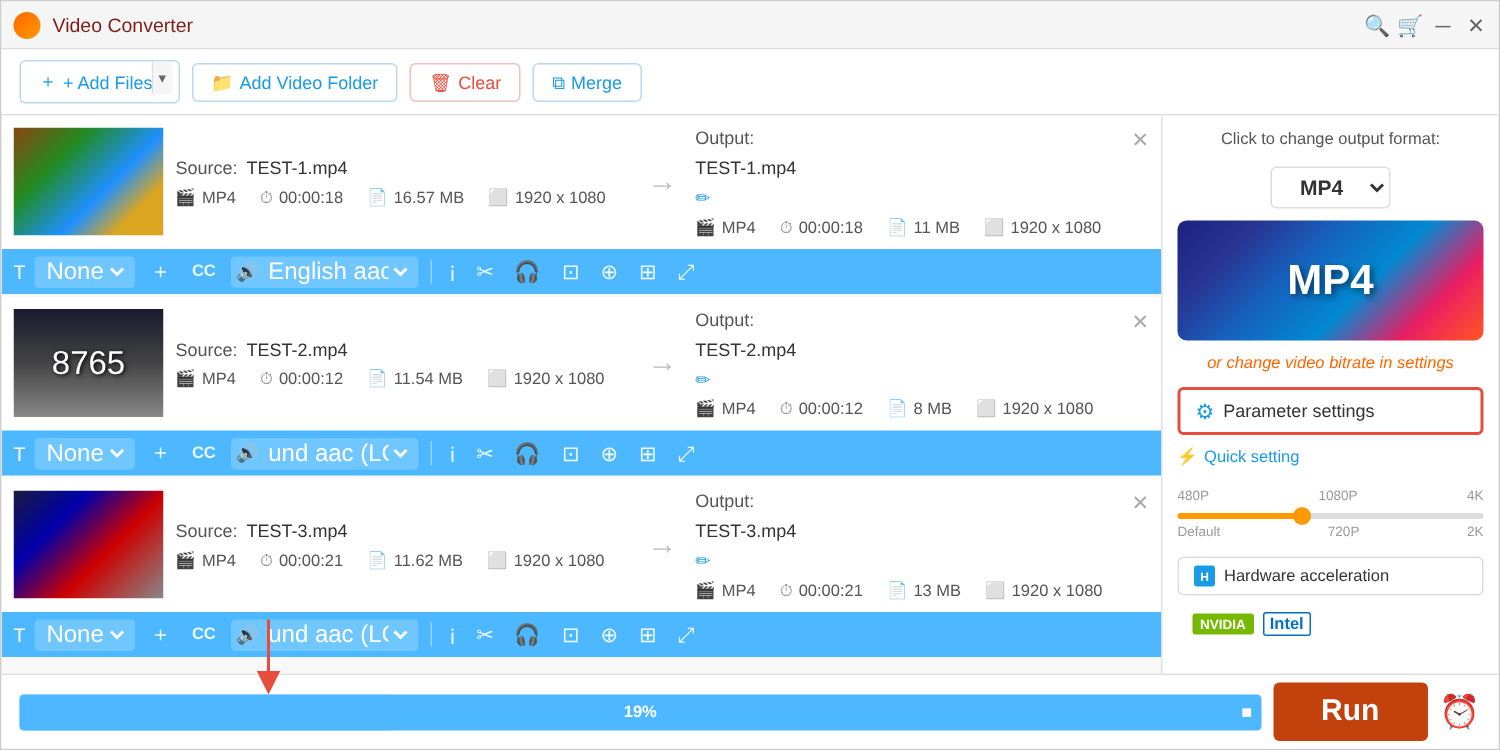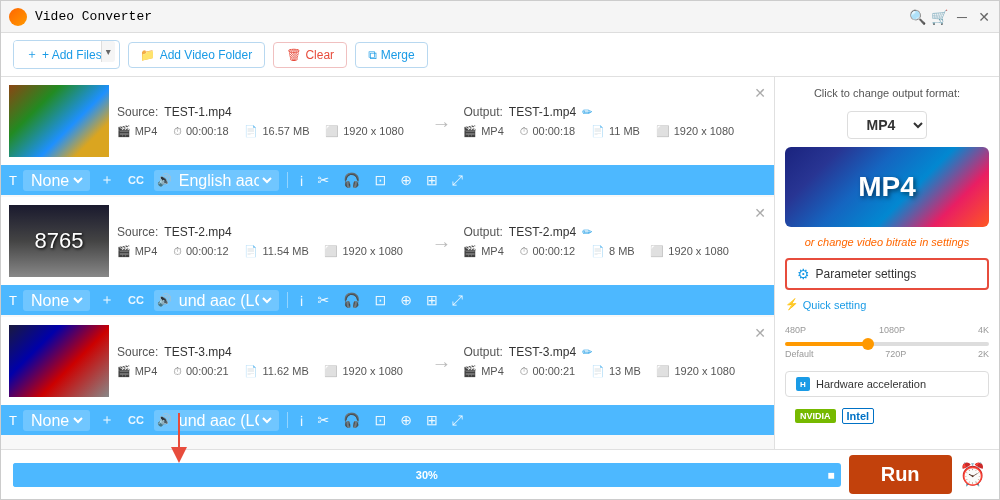--- a/index.html
+++ b/index.html
@@ -2,21 +2,21 @@
 <html><head>
   <meta charset="utf-8">
   <style>
     * { box-sizing: border-box; margin: 0; padding: 0; }
     body { font-family: 'Segoe UI', Arial, sans-serif; background: #f0f0f0; width: 1000px; height: 500px; overflow: hidden; font-size: 12px; }
 
     .window { width: 1000px; height: 500px; background: #fff; border: 1px solid #ccc; display: flex; flex-direction: column; }
 
     .titlebar { background: #f5f5f5; height: 32px; display: flex; align-items: center; padding: 0 8px; border-bottom: 1px solid #ddd; flex-shrink: 0; }
     .titlebar-icon { width: 18px; height: 18px; background: linear-gradient(135deg, #ff6600, #ff9900); border-radius: 50%; margin-right: 8px; flex-shrink: 0; }
-    .titlebar-title { font-size: 13px; color: #000000; flex: 1; font-family: Liberation Mono, monospace; }
+    .titlebar-title { font-size: 13px; color: #7f1d1d; flex: 1; }
     .titlebar-controls { display: flex; gap: 8px; align-items: center; }
     .titlebar-btn { width: 14px; height: 14px; cursor: pointer; color: #666; font-size: 14px; display: flex; align-items: center; justify-content: center; }
 
     .toolbar { background: #fff; height: 44px; display: flex; align-items: center; padding: 0 12px; gap: 8px; border-bottom: 1px solid #e0e0e0; flex-shrink: 0; }
     .toolbar-btn { display: flex; align-items: center; gap: 4px; padding: 5px 12px; border: 1px solid #ddd; border-radius: 4px; cursor: pointer; font-size: 12px; color: #333; background: #fff; }
     .toolbar-btn.primary { color: #1a9be6; border-color: #b8d8f0; }
     .toolbar-btn.danger { color: #e74c3c; border-color: #f0c0c0; }
     .toolbar-btn.merge { color: #1a9be6; border-color: #b8d8f0; }
     .dropdown-arrow { font-size: 10px; color: #666; background: #f5f5f5; padding: 5px 4px; margin-left: -13px; margin-right: 4px; border-left: 1px solid #ddd; cursor: pointer; height: 100%; display: flex; align-items: center; border-radius: 0 3px 3px 0; }
 
@@ -31,21 +31,21 @@
     .thumb-1 { background: linear-gradient(135deg, #8B4513 0%, #228B22 30%, #1E90FF 60%, #DAA520 80%); width: 100px; height: 72px; }
     .thumb-2 { background: linear-gradient(180deg, #1a1a2e 0%, #444 50%, #888 100%); width: 100px; height: 72px; position: relative; }
     .thumb-3 { background: linear-gradient(135deg, #1a1a3e 0%, #0000aa 30%, #cc0000 60%, #888 100%); width: 100px; height: 72px; }
     .thumb-number { position: absolute; top: 50%; left: 50%; transform: translate(-50%, -50%); color: #fff; font-size: 22px; font-weight: normal; text-shadow: 1px 1px 3px #000; }
     .file-source { display: flex; align-items: center; gap: 6px; margin-bottom: 6px; color: #555; font-size: 12px; }
     .file-source-name { color: #333; font-weight: 500; }
     .file-meta { display: flex; gap: 16px; align-items: center; flex-wrap: wrap; }
     .file-meta-item { display: flex; align-items: center; gap: 4px; color: #555; font-size: 11px; }
     .meta-icon { color: #888; font-size: 11px; }
     .arrow-separator { color: #bbb; font-size: 20px; margin: 0 4px; }
-    .output-header { display: flex; align-items: flex-start; gap: 6px; margin-bottom: 6px; color: #555; font-size: 12px; }
+    .output-header { display: flex; align-items: flex-start; gap: 6px; margin-bottom: 6px; color: #555; font-size: 12px; flex-direction: column; }
     .edit-icon { color: #1a9be6; cursor: pointer; font-size: 12px; }
     .close-btn { position: absolute; top: 8px; right: 8px; color: #aaa; cursor: pointer; font-size: 14px; }
 
     .file-toolbar { background: #4db8ff; display: flex; align-items: center; padding: 4px 8px; gap: 6px; height: 30px; }
     .file-toolbar select { background: transparent; border: none; color: #fff; font-size: 16px; outline: none; }
     .file-toolbar-btn { color: #fff; font-size: 14px; cursor: pointer; padding: 0 4px; opacity: 0.9; }
     .file-toolbar-sep { width: 1px; height: 16px; background: rgba(255,255,255,0.4); margin: 0 2px; }
     .ft-select-wrap { display: flex; align-items: center; background: rgba(255,255,255,0.2); border-radius: 3px; padding: 1px 4px; gap: 2px; }
     .ft-select { background: transparent; border: none; color: #fff; font-size: 11px; outline: none; cursor: pointer; }
     .ft-select option { color: #333; background: #fff; }
@@ -428,21 +428,21 @@
         <span style="color:#0071c5;font-size:11px;font-weight:bold;border:1px solid #0071c5;padding:1px 4px;border-radius:2px;">Intel</span>
       </div>
     </div>
   </div>
 
   <div class="bottom-bar">
     <div class="progress-wrap">
       <div class="progress-bg">
         <div class="progress-fill"></div>
       </div>
-      <span class="progress-label">30%</span>
+      <span class="progress-label">19%</span>
 
       <svg style="position:absolute;left:20%;bottom:100%;width:50px;height:50px;overflow:visible;">
         <defs>
           <marker id="arrowhead" markerWidth="8" markerHeight="8" refX="4" refY="4" orient="auto">
             <path d="M0,0 L8,4 L0,8 Z" fill="#e74c3c"></path>
           </marker>
         </defs>
         <line x1="0" y1="0" x2="0" y2="42" stroke="#e74c3c" stroke-width="2" marker-end="url(#arrowhead)"></line>
       </svg>
       <span style="position:absolute;right:6px;top:50%;transform:translateY(-50%);color:#fff;font-size:14px;cursor:pointer;">⏹</span>

